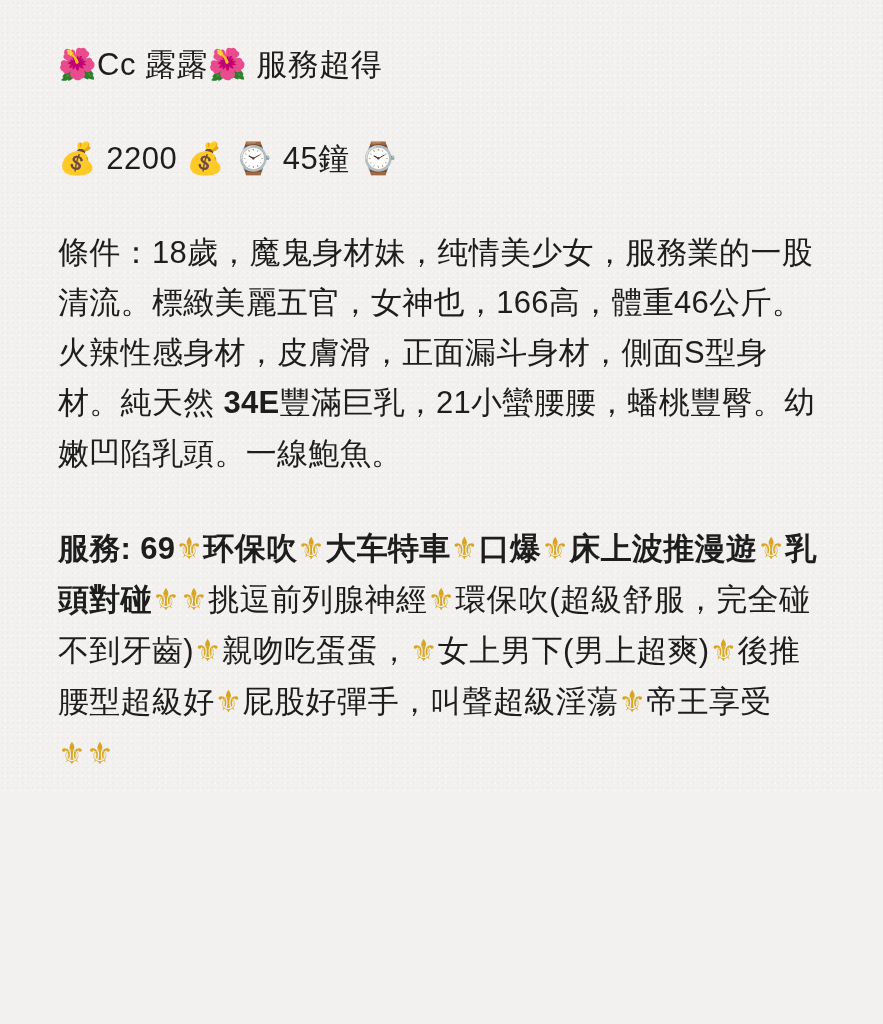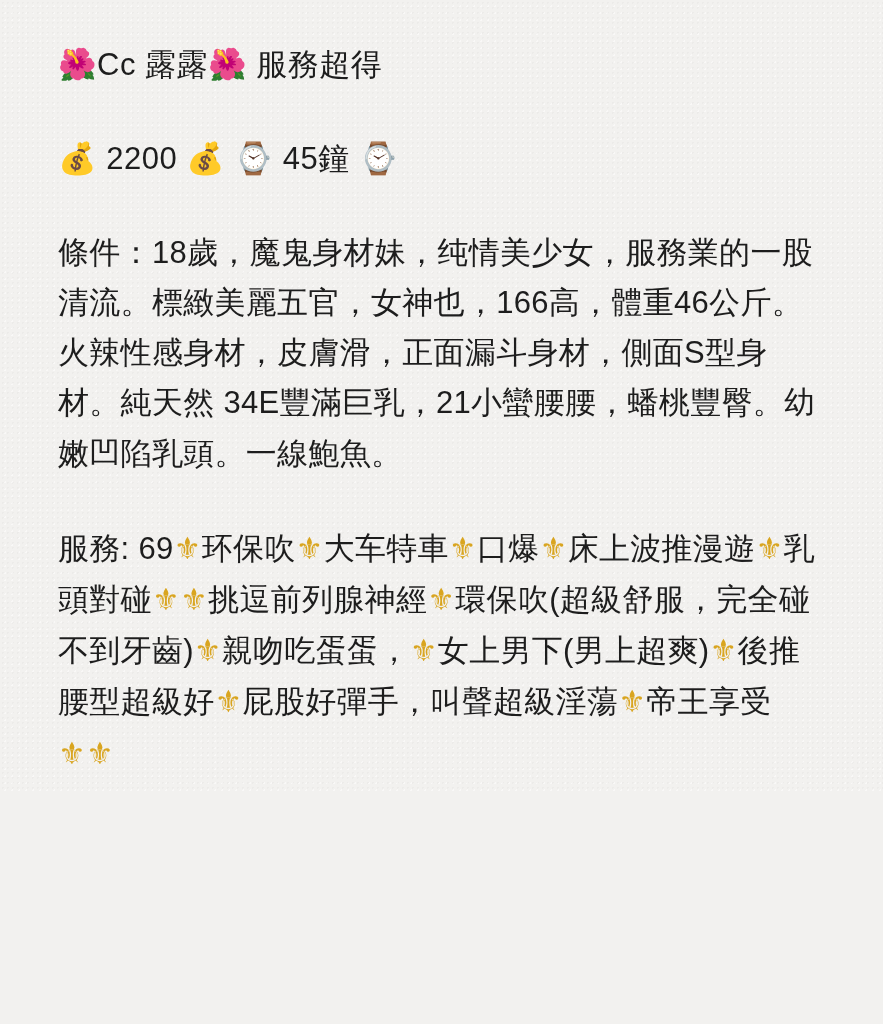--- a/index.html
+++ b/index.html
@@ -50,21 +50,21 @@
     text-align: left;
     word-break: break-word;
   }
   .para.conditions {
     margin-bottom: 44px;
   }
   .emoji {
     font-family: "DejaVu Sans", "Liberation Sans", sans-serif;
   }
   .b {
-    font-weight: normal;
+    font-weight: bold;
   }
   .flower {
     color: #e8556e;
   }
 </style>
 </head>
 <body>
 
 <div class="page">
 

